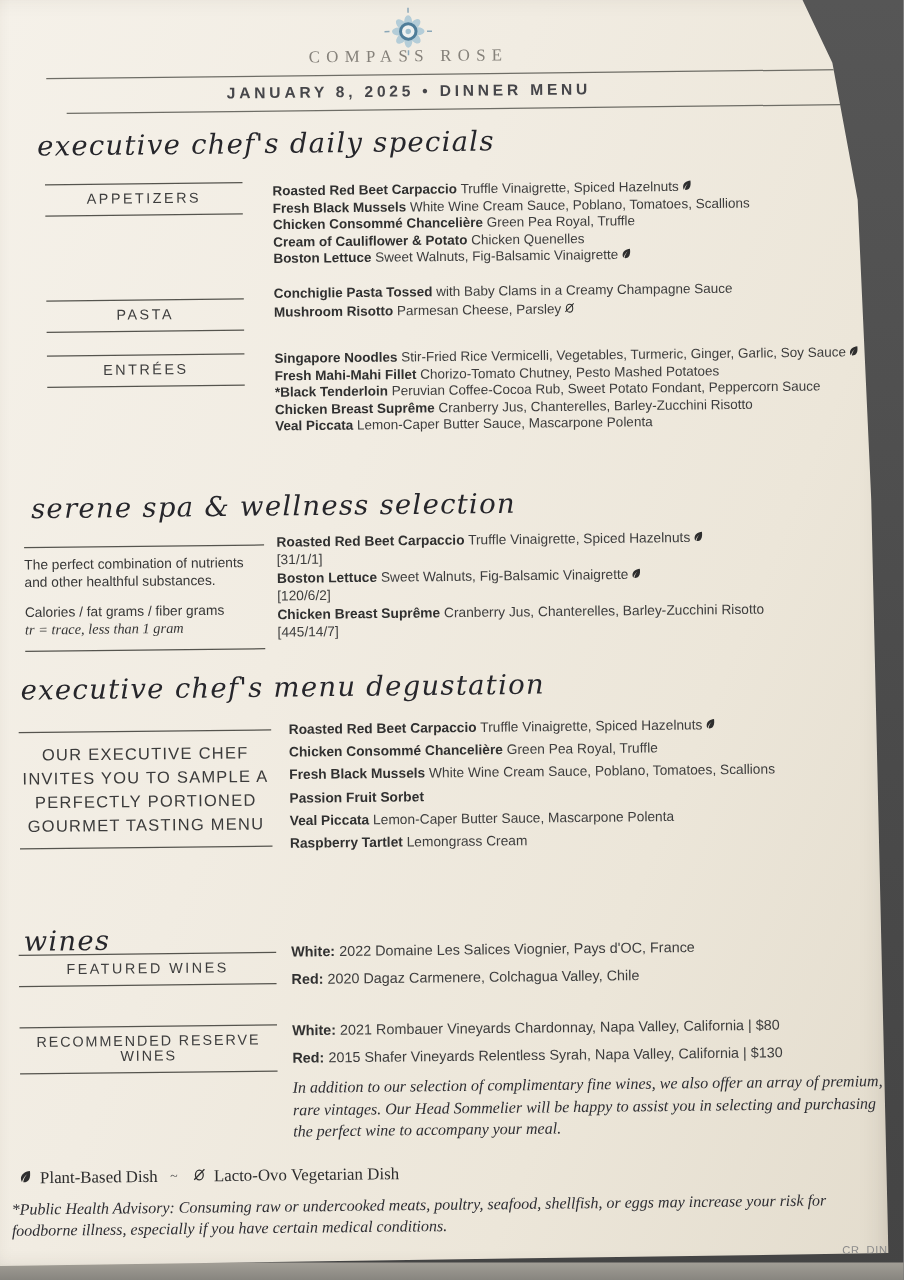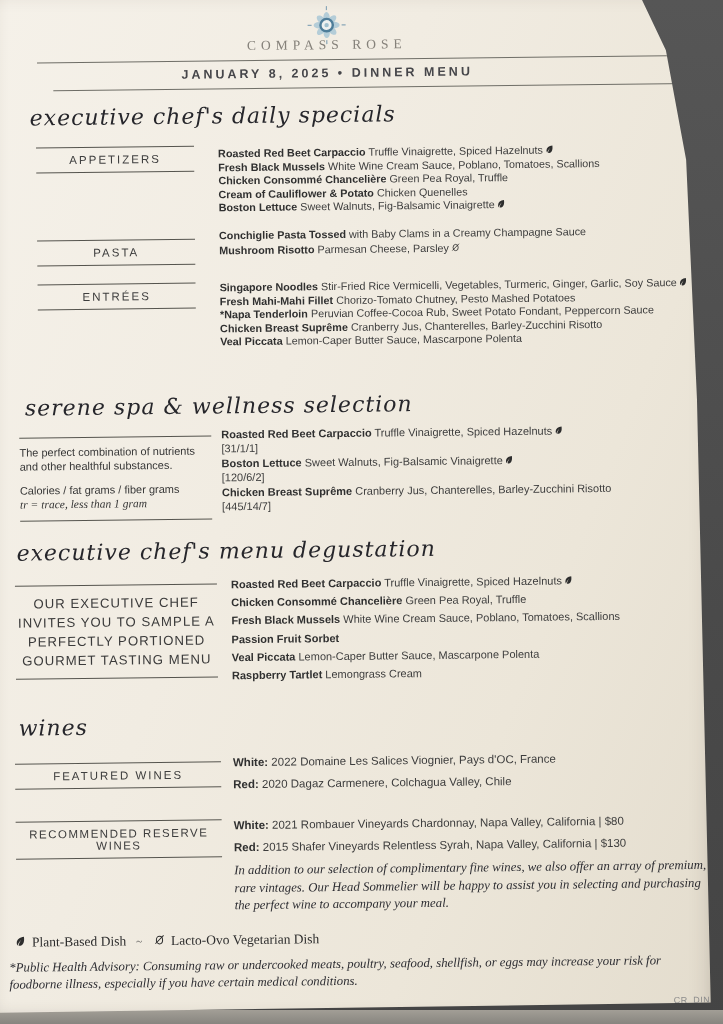--- a/index.html
+++ b/index.html
@@ -114,21 +114,21 @@
             </svg></span></div>
       </div>
 
     <div class="abs side-label" style="left:40px;top:281px;width:154px;">ENTRÉES</div>
     <div class="abs" style="left:222px;top:280px;width:478px;">
 
     <div class="dish"><span class="dish-name">Singapore Noodles</span> <span>Stir-Fried Rice Vermicelli, Vegetables, Turmeric, Ginger, Garlic, Soy Sauce</span><span class="icon"><svg viewBox="0 0 12 12">
               <path d="M9.8 1.2C5.2 1.6 2.1 4.1 1.9 7.6c-.1 1.8.9 3.2.9 3.2.6-2.2 2-4.8 4.4-6.7-1.9 2.2-3.1 4.8-3.3 6.9 1.3.4 3.5-.1 4.8-1.9 1.6-2.2 1.4-5.9 1.1-7.9z" fill="#2e2e2e"></path>
             </svg></span></div>
         <div class="dish"><span class="dish-name">Fresh Mahi-Mahi Fillet</span> <span>Chorizo-Tomato Chutney, Pesto Mashed Potatoes</span></div>
-        <div class="dish"><span class="dish-name">*Napa Tenderloin</span> <span>Peruvian Coffee-Cocoa Rub, Sweet Potato Fondant, Peppercorn Sauce</span></div>
+        <div class="dish"><span class="dish-name">*Black Tenderloin</span> <span>Peruvian Coffee-Cocoa Rub, Sweet Potato Fondant, Peppercorn Sauce</span></div>
         <div class="dish"><span class="dish-name">Chicken Breast Suprême</span> <span>Cranberry Jus, Chanterelles, Barley-Zucchini Risotto</span></div>
         <div class="dish"><span class="dish-name">Veal Piccata</span> <span>Lemon-Caper Butter Sauce, Mascarpone Polenta</span></div>
       </div>
 
     <div class="abs script-title" style="left:26px;top:392px;">serene spa &amp; wellness selection</div>
     <div class="abs side-note" style="left:20px;top:434px;width:192px;">
       <div>The perfect combination of nutrients and other healthful substances.</div>
       <div class="nl2">Calories / fat grams / fiber grams</div>
       <div class="nl3">tr = trace, less than 1 gram</div>
     </div>
@@ -150,21 +150,21 @@
     <div class="dish"><span class="dish-name">Roasted Red Beet Carpaccio</span> <span>Truffle Vinaigrette, Spiced Hazelnuts</span><span class="icon"><svg viewBox="0 0 12 12">
               <path d="M9.8 1.2C5.2 1.6 2.1 4.1 1.9 7.6c-.1 1.8.9 3.2.9 3.2.6-2.2 2-4.8 4.4-6.7-1.9 2.2-3.1 4.8-3.3 6.9 1.3.4 3.5-.1 4.8-1.9 1.6-2.2 1.4-5.9 1.1-7.9z" fill="#2e2e2e"></path>
             </svg></span></div>
         <div class="dish"><span class="dish-name">Chicken Consommé Chancelière</span> <span>Green Pea Royal, Truffle</span></div>
         <div class="dish"><span class="dish-name">Fresh Black Mussels</span> <span>White Wine Cream Sauce, Poblano, Tomatoes, Scallions</span></div>
         <div class="dish"><span class="dish-name">Passion Fruit Sorbet</span> </div>
         <div class="dish"><span class="dish-name">Veal Piccata</span> <span>Lemon-Caper Butter Sauce, Mascarpone Polenta</span></div>
         <div class="dish"><span class="dish-name">Raspberry Tartlet</span> <span>Lemongrass Cream</span></div>
       </div>
 
-    <div class="abs script-title" style="left:16px;top:712px;">wines</div>
+    <div class="abs script-title" style="left:16px;top:738px;">wines</div>
     <div class="abs side-label" style="left:12px;top:760px;width:202px;">FEATURED WINES</div>
     <div class="abs wine" style="left:230px;top:750px;width:480px;">
 
     <div class="dish"><span class="dish-name">White:</span> <span>2022 Domaine Les Salices Viognier, Pays d'OC, France</span></div>
         <div class="dish"><span class="dish-name">Red:</span> <span>2020 Dagaz Carmenere, Colchagua Valley, Chile</span></div>
       </div>
     <div class="abs side-label" style="left:12px;top:818px;width:202px;letter-spacing:1.5px;">RECOMMENDED RESERVE WINES</div>
     <div class="abs wine" style="left:230px;top:813px;width:480px;">
 
     <div class="dish"><span class="dish-name">White:</span> <span>2021 Rombauer Vineyards Chardonnay, Napa Valley, California | $80</span></div>

